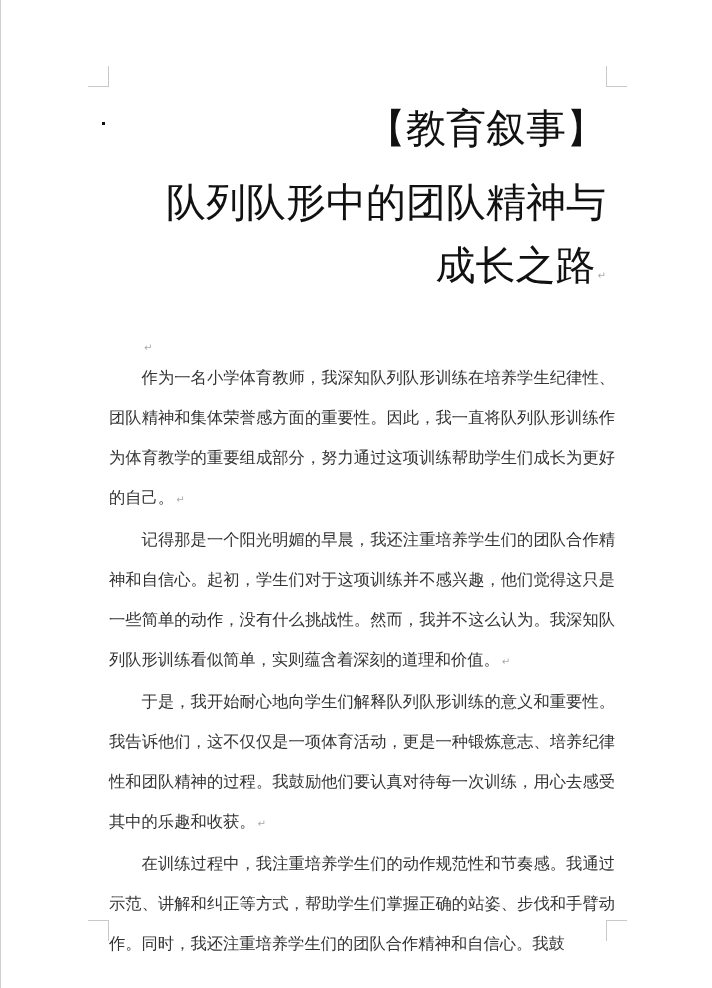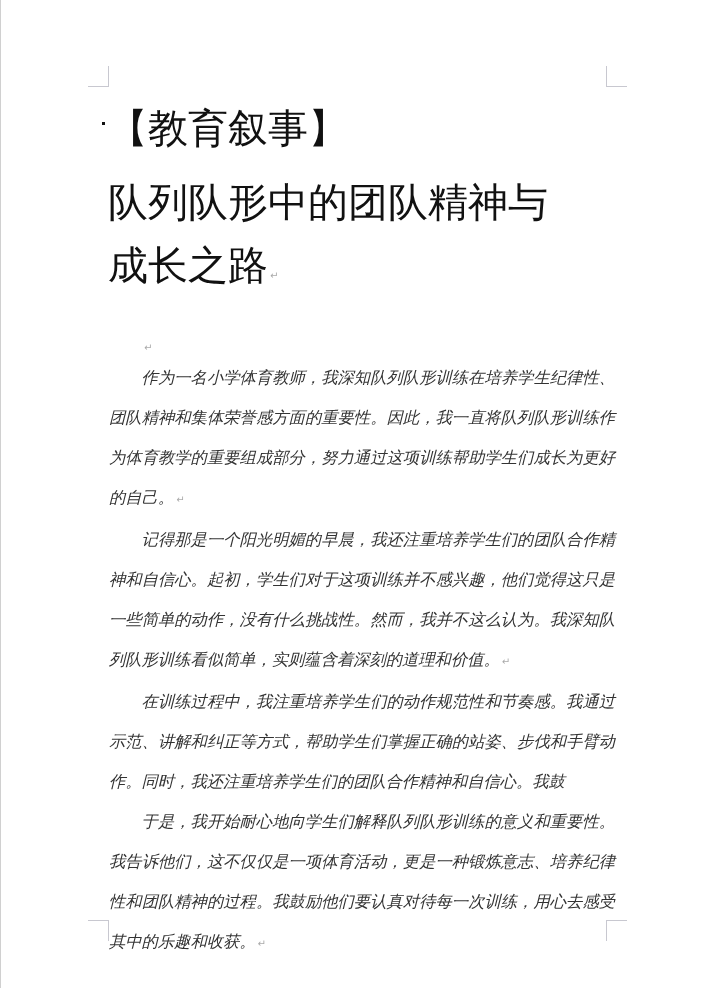--- a/index.html
+++ b/index.html
@@ -5,29 +5,29 @@
     html, body { margin: 0; padding: 0; background: #ffffff; }
     body { width: 712px; height: 988px; position: relative; overflow: hidden;
            font-family: "DejaVu Sans", "Liberation Sans", sans-serif; color: #1a1a1a; }
     .left-edge { position: absolute; left: 0; top: 0; width: 1px; height: 988px; background: #d0d0d0; }
     .corner { position: absolute; width: 20px; height: 20px; border-color: #c8c8d0; border-style: solid; border-width: 0; }
     .c-tl { left: 88px; top: 66px; border-right-width: 1px; border-bottom-width: 1px; }
     .c-tr { left: 606px; top: 66px; border-left-width: 1px; border-bottom-width: 1px; }
     .c-bl { left: 88px; top: 920px; border-right-width: 1px; border-top-width: 1px; }
     .c-br { left: 606px; top: 920px; border-left-width: 1px; border-top-width: 1px; }
     .bullet-dot { position: absolute; left: 102px; top: 122px; width: 3px; height: 3px; background: #111; }
-    .title { position: absolute; left: 108px; width: 498px; text-align: left; font-size: 40px;
+    .title { position: absolute; left: 108px; width: 498px; text-align: right; font-size: 40px;
              line-height: 1; color: #111; white-space: nowrap; }
     .t1 { top: 108px; }
     .t2 { top: 182px; }
     .t3 { top: 245px; }
     .para-mark { font-size: 10px; color: #aaa; margin-left: 2px; }
     .empty-line { position: absolute; left: 142px; top: 336px; }
     .body-text { position: absolute; left: 109px; top: 358px; width: 506px; font-size: 16.3px;
-                 line-height: 40px; color: #333; text-align: justify; font-style: italic; }
+                 line-height: 40px; color: #333; text-align: justify; }
     .body-text p { margin: 0; text-indent: 2em; }
   </style>
 </head>
 <body>
 
 <div class="left-edge"></div>
 <div class="corner c-tl"></div>
 <div class="corner c-tr"></div>
 <div class="corner c-bl"></div>
 <div class="corner c-br"></div>
@@ -35,15 +35,15 @@
 
 <div class="title t1"><span>【教育叙事】</span></div>
 <div class="title t2"><span>队列队形中的团队精神与</span></div>
 <div class="title t3"><span>成长之路</span><span class="para-mark">↵</span></div>
 
 <div class="empty-line"><span class="para-mark">↵</span></div>
 
 <div class="body-text">
   <p><span>作为一名小学体育教师，我深知队列队形训练在培养学生纪律性、团队精神和集体荣誉感方面的重要性。因此，我一直将队列队形训练作为体育教学的重要组成部分，努力通过这项训练帮助学生们成长为更好的自己。</span><span class="para-mark">↵</span></p>
   <p><span>记得那是一个阳光明媚的早晨，我还注重培养学生们的团队合作精神和自信心。起初，学生们对于这项训练并不感兴趣，他们觉得这只是一些简单的动作，没有什么挑战性。然而，我并不这么认为。我深知队列队形训练看似简单，实则蕴含着深刻的道理和价值。</span><span class="para-mark">↵</span></p>
+  <p><span>于是，我开始耐心地向学生们解释队列队形训练的意义和重要性。我告诉他们，这不仅仅是一项体育活动，更是一种锻炼意志、培养纪律性和团队精神的过程。我鼓励他们要认真对待每一次训练，用心去感受其中的乐趣和收获。</span><span class="para-mark">↵</span></p>
   <p><span>在训练过程中，我注重培养学生们的动作规范性和节奏感。我通过示范、讲解和纠正等方式，帮助学生们掌握正确的站姿、步伐和手臂动作。同时，我还注重培养学生们的团队合作精神和自信心。我鼓</span></p>
-  <p><span>于是，我开始耐心地向学生们解释队列队形训练的意义和重要性。我告诉他们，这不仅仅是一项体育活动，更是一种锻炼意志、培养纪律性和团队精神的过程。我鼓励他们要认真对待每一次训练，用心去感受其中的乐趣和收获。</span><span class="para-mark">↵</span></p>
 </div>
 
 </body></html>

